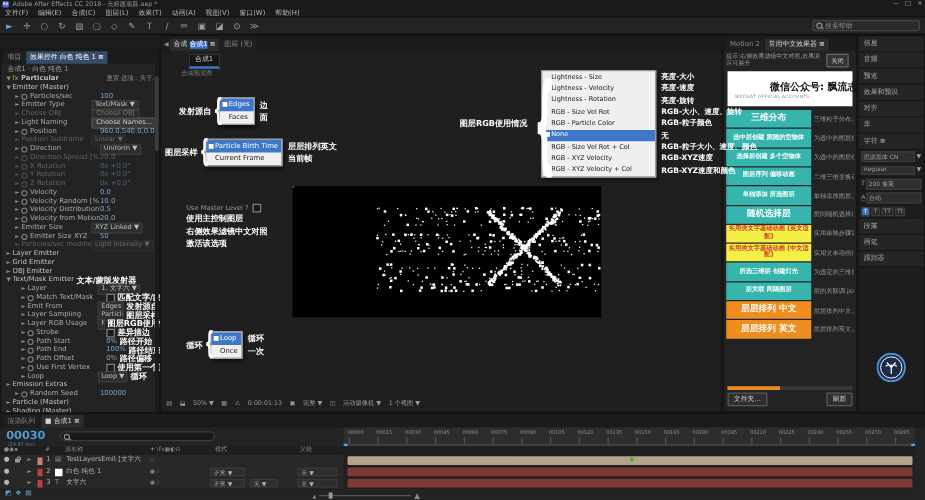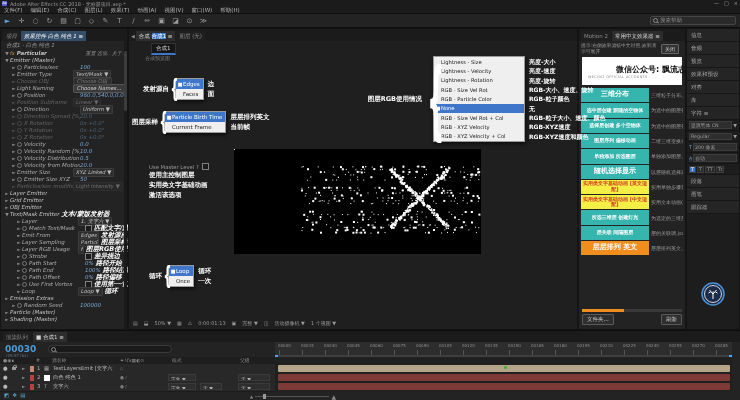--- a/index.html
+++ b/index.html
@@ -19,21 +19,21 @@
   .tb-search{position:absolute;right:4px;top:16px;width:86px;height:9px;background:#2a2a2a;border:1px solid #454545;border-radius:2px;display:flex;align-items:center;gap:2px;padding-left:2px;box-sizing:border-box;color:#8a8a8a;font-size:5.5px;}
   .mag{width:3px;height:3px;border:1px solid #8a8a8a;border-radius:50%;position:relative;flex:none;}
   .mag:after{content:"";position:absolute;left:3px;top:3px;width:2px;height:1px;background:#8a8a8a;transform:rotate(45deg);}
   
   .panel{background:#232323;border:1px solid #141414;box-sizing:border-box;}
   .tabs{display:flex;align-items:flex-end;height:12px;background:#1b1b1b;gap:1px;padding-left:2px;}
   .tab{padding:1px 3px;font-size:5.5px;color:#8b8b8b;background:#1f1f1f;white-space:nowrap;height:10px;line-height:9px;box-sizing:border-box;overflow:hidden;}
   .tab.active{background:#2d2d2d;color:#d6d6d6;}
   .tab .hl{background:#3e77c9;color:#fff;}
   
-  #ec{left:0;top:28px;width:128px;height:302px;font-style:italic;}
+  #ec{left:0;top:38px;width:128px;height:302px;}
   .ec-sub{font-size:5.5px;color:#9a9a9a;padding:1px 0 1px 5px;height:7px;}
   .fxrow{display:flex;align-items:center;height:7px;line-height:7px;white-space:nowrap;overflow:visible;}
   .fxrow.dim{opacity:.45;}
   .fx-arrow{width:6px;text-align:center;color:#8a8a8a;font-size:4.5px;flex:none;}
   .sw-ico{width:5px;height:5px;border:1px solid #777;border-radius:50%;flex:none;margin-right:2px;box-sizing:border-box;}
   .fx-name{color:#ababab;font-size:5.5px;width:56px;overflow:hidden;flex:none;}
   .fx-name.grp{color:#c2c2c2;width:auto;}
   .val-num{color:#7ba7d4;font-size:5.5px;}
   .val-drop{color:#c0c0c0;font-size:5.3px;background:#2e2e2e;border:1px solid #3c3c3c;padding:0 2px;border-radius:1px;max-width:46px;overflow:hidden;white-space:nowrap;}
   .val-btn{color:#d0d0d0;font-size:5.3px;background:#3a3a3a;border:1px solid #555;padding:0 3px;border-radius:2px;}
@@ -450,21 +450,21 @@
         </div>
     </div>
 
     <div class="abs" style="left:20px;top:134px;">
       <div class="ml-line">
         <span>Use Master Level ?</span>
         <span class="cb"></span>
       </div>
       <div class="ml-notes">
         <span class="zh">使用主控制图层</span>
-        <span class="zh">实用类文字基础动画</span>
+        <span class="zh">右侧效果滤镜中文对照</span>
         <span class="zh">激活该选项</span>
       </div>
     </div>
 
     <div class="viewer">
       <div id="particles" style="box-shadow: rgb(255, 255, 255) 243.6px 22.8px 0px 0px, rgb(255, 255, 255) 209.7px 30.4px 0px 0px, rgb(255, 255, 255) 211.2px 25.5px 0px 0.5px, rgb(255, 255, 255) 125.4px 22.3px 0px 0px, rgb(255, 255, 255) 243.7px 19.7px 0px 0.5px, rgb(255, 255, 255) 243.7px 23px 0px 0.5px, rgb(255, 255, 255) 228.9px 17.7px 0px 0px, rgb(255, 255, 255) 241.6px 25.4px 0px 0.5px, rgb(255, 255, 255) 202.8px 25.5px 0px 0.5px, rgb(255, 255, 255) 116.4px 25.5px 0px 0px, rgb(255, 255, 255) 90.1px 22.8px 0px 0px, rgb(255, 255, 255) 98.8px 17.5px 0px 0px, rgb(255, 255, 255) 130.2px 22.8px 0px 0px, rgb(255, 255, 255) 237.7px 25px 0px 0.5px, rgb(255, 255, 255) 202.8px 28px 0px 0px, rgb(255, 255, 255) 103.9px 27.8px 0px 0px, rgb(255, 255, 255) 146.5px 17.1px 0px 0.5px, rgb(255, 255, 255) 183.8px 17px 0px 0.5px, rgb(255, 255, 255) 91.7px 30.4px 0px 0.5px, rgb(255, 255, 255) 220.7px 22.3px 0px 0px, rgb(255, 255, 255) 110.9px 25.1px 0px 0px, rgb(255, 255, 255) 237.3px 27.4px 0px 0px, rgb(255, 255, 255) 181px 27.9px 0px 0px, rgb(255, 255, 255) 147.9px 19.8px 0px 0px, rgb(255, 255, 255) 86.3px 22.6px 0px 0.5px, rgb(255, 255, 255) 229.7px 22.7px 0px 0px, rgb(255, 255, 255) 187.1px 17.3px 0px 0px, rgb(255, 255, 255) 244.7px 22.6px 0px 0.5px, rgb(255, 255, 255) 160.6px 19.9px 0px 0.5px, rgb(255, 255, 255) 73.5px 19.7px 0px 0.5px, rgb(255, 255, 255) 139.8px 19.6px 0px 0.5px, rgb(255, 255, 255) 204.1px 30.7px 0px 0px, rgb(255, 255, 255) 192px 25.1px 0px 0px, rgb(255, 255, 255) 244.6px 22.3px 0px 0px, rgb(255, 255, 255) 98.8px 25.2px 0px 0px, rgb(255, 255, 255) 122.9px 27.6px 0px 0px, rgb(255, 255, 255) 210.6px 30.5px 0px 0px, rgb(255, 255, 255) 111.8px 19.9px 0px 0px, rgb(255, 255, 255) 123.2px 22.4px 0px 0.5px, rgb(255, 255, 255) 158.6px 25px 0px 0px, rgb(255, 255, 255) 169.4px 27.7px 0px 0px, rgb(255, 255, 255) 157.5px 27.9px 0px 0.5px, rgb(255, 255, 255) 67.5px 17.6px 0px 0px, rgb(255, 255, 255) 226.1px 22.4px 0px 0px, rgb(255, 255, 255) 244.3px 30.1px 0px 0px, rgb(255, 255, 255) 182.4px 22.3px 0px 0.5px, rgb(255, 255, 255) 161.6px 28px 0px 0px, rgb(255, 255, 255) 68.8px 17.1px 0px 0px, rgb(255, 255, 255) 108.3px 19.8px 0px 0.5px, rgb(255, 255, 255) 231.7px 30.2px 0px 0px, rgb(255, 255, 255) 121.4px 20.3px 0px 0px, rgb(255, 255, 255) 128.5px 17.6px 0px 0.5px, rgb(255, 255, 255) 229.8px 27.7px 0px 0.5px, rgb(255, 255, 255) 188.2px 17.2px 0px 0px, rgb(255, 255, 255) 123.3px 30.3px 0px 0px, rgb(255, 255, 255) 209.4px 28.2px 0px 0.5px, rgb(255, 255, 255) 210px 17px 0px 0px, rgb(255, 255, 255) 119.1px 25.4px 0px 0px, rgb(255, 255, 255) 239.4px 25.4px 0px 0px, rgb(255, 255, 255) 145.9px 20.2px 0px 0px, rgb(255, 255, 255) 76.3px 27.5px 0px 0px, rgb(255, 255, 255) 103.9px 27.8px 0px 0px, rgb(255, 255, 255) 215.5px 27.7px 0px 0px, rgb(255, 255, 255) 131.1px 17.3px 0px 0px, rgb(255, 255, 255) 236.5px 27.9px 0px 0px, rgb(255, 255, 255) 131.4px 17.1px 0px 0px, rgb(255, 255, 255) 182.6px 17.1px 0px 0px, rgb(255, 255, 255) 127.3px 23px 0px 0.5px, rgb(255, 255, 255) 158.3px 17.7px 0px 0px, rgb(255, 255, 255) 235.7px 30.7px 0px 0px, rgb(255, 255, 255) 73.1px 30.7px 0px 0px, rgb(255, 255, 255) 191.7px 20.1px 0px 0px, rgb(255, 255, 255) 239.3px 17.3px 0px 0px, rgb(255, 255, 255) 233.2px 25px 0px 0px, rgb(255, 255, 255) 98.3px 30.6px 0px 0px, rgb(255, 255, 255) 190px 25.1px 0px 0px, rgb(255, 255, 255) 236.7px 25.2px 0px 0.5px, rgb(255, 255, 255) 174.7px 20px 0px 0px, rgb(255, 255, 255) 161.1px 27.5px 0px 0px, rgb(255, 255, 255) 130.1px 19.7px 0px 0px, rgb(255, 255, 255) 150.5px 30.6px 0px 0px, rgb(255, 255, 255) 244.7px 25.6px 0px 0px, rgb(255, 255, 255) 189.7px 17.4px 0px 0.5px, rgb(255, 255, 255) 129.2px 30.6px 0px 0px, rgb(255, 255, 255) 102.2px 30.5px 0px 0px, rgb(255, 255, 255) 89.9px 22.5px 0px 0px, rgb(255, 255, 255) 169.1px 17.5px 0px 0px, rgb(255, 255, 255) 168.9px 22.3px 0px 0.5px, rgb(255, 255, 255) 181.1px 22.3px 0px 0px, rgb(255, 255, 255) 214.3px 17.4px 0px 0px, rgb(255, 255, 255) 168.9px 17.1px 0px 0.5px, rgb(255, 255, 255) 115.9px 30.5px 0px 0px, rgb(255, 255, 255) 147.6px 17.3px 0px 0px, rgb(255, 255, 255) 100.3px 25.6px 0px 0px, rgb(255, 255, 255) 83.7px 17.4px 0px 0px, rgb(255, 255, 255) 159.4px 22.5px 0px 0px, rgb(255, 255, 255) 118.4px 17.3px 0px 0px, rgb(255, 255, 255) 209.5px 27.8px 0px 0.5px, rgb(255, 255, 255) 137.7px 17.6px 0px 0px, rgb(255, 255, 255) 207px 17.6px 0px 0.5px, rgb(255, 255, 255) 188.1px 28.2px 0px 0px, rgb(255, 255, 255) 173.7px 24.8px 0px 0px, rgb(255, 255, 255) 126.8px 20.1px 0px 0px, rgb(255, 255, 255) 136.9px 27.7px 0px 0.5px, rgb(255, 255, 255) 106.5px 17.6px 0px 0.5px, rgb(255, 255, 255) 114.1px 22.7px 0px 0px, rgb(255, 255, 255) 175px 22.6px 0px 0.5px, rgb(255, 255, 255) 165.3px 25.6px 0px 0px, rgb(255, 255, 255) 203.7px 30.4px 0px 0.5px, rgb(255, 255, 255) 168.5px 27.6px 0px 0.5px, rgb(255, 255, 255) 147.5px 41.1px 0px 0.5px, rgb(255, 255, 255) 243.1px 46.6px 0px 0.5px, rgb(255, 255, 255) 116.3px 54px 0px 0px, rgb(255, 255, 255) 229.4px 43.7px 0px 0px, rgb(255, 255, 255) 147.9px 40.8px 0px 0.5px, rgb(255, 255, 255) 107.3px 45.9px 0px 0.5px, rgb(255, 255, 255) 176.7px 48.9px 0px 0px, rgb(255, 255, 255) 116.3px 40.8px 0px 0px, rgb(255, 255, 255) 232.8px 53.6px 0px 0px, rgb(255, 255, 255) 213.4px 41.2px 0px 0px, rgb(255, 255, 255) 174.2px 54.1px 0px 0px, rgb(255, 255, 255) 177.6px 46.2px 0px 0px, rgb(255, 255, 255) 74.9px 54.1px 0px 0px, rgb(255, 255, 255) 80.9px 49.1px 0px 0.5px, rgb(255, 255, 255) 183.3px 49px 0px 0.5px, rgb(255, 255, 255) 154.7px 48.6px 0px 0px, rgb(255, 255, 255) 199.2px 51.7px 0px 0px, rgb(255, 255, 255) 67.4px 38.7px 0px 0px, rgb(255, 255, 255) 81.9px 43.5px 0px 0px, rgb(255, 255, 255) 148.6px 48.5px 0px 0px, rgb(255, 255, 255) 70.8px 46.4px 0px 0px, rgb(255, 255, 255) 138.2px 53.9px 0px 0px, rgb(255, 255, 255) 108.8px 49.1px 0px 0px, rgb(255, 255, 255) 213.3px 43.2px 0px 0px, rgb(255, 255, 255) 238.9px 46.5px 0px 0.5px, rgb(255, 255, 255) 221px 48.7px 0px 0px, rgb(255, 255, 255) 233.7px 43.7px 0px 0.5px, rgb(255, 255, 255) 179.2px 46.2px 0px 0px, rgb(255, 255, 255) 158.1px 38.8px 0px 0px, rgb(255, 255, 255) 128px 51.5px 0px 0px, rgb(255, 255, 255) 100.2px 46.3px 0px 0px, rgb(255, 255, 255) 71.6px 44px 0px 0px, rgb(255, 255, 255) 158.6px 53.9px 0px 0px, rgb(255, 255, 255) 186.1px 48.9px 0px 0px, rgb(255, 255, 255) 189.2px 48.7px 0px 0px, rgb(255, 255, 255) 153.8px 48.4px 0px 0px, rgb(255, 255, 255) 165.5px 43.4px 0px 0px, rgb(255, 255, 255) 89.3px 38px 0px 0px, rgb(255, 255, 255) 136.9px 54.3px 0px 0px, rgb(255, 255, 255) 87.8px 51.2px 0px 0px, rgb(255, 255, 255) 86.2px 51.5px 0px 0px, rgb(255, 255, 255) 199.7px 41.4px 0px 0.5px, rgb(255, 255, 255) 215.4px 40.9px 0px 0px, rgb(255, 255, 255) 186.7px 48.8px 0px 0px, rgb(255, 255, 255) 98.1px 43.5px 0px 0px, rgb(255, 255, 255) 92.2px 38.2px 0px 0px, rgb(255, 255, 255) 228.6px 51.1px 0px 0px, rgb(255, 255, 255) 243.9px 51.7px 0px 0px, rgb(255, 255, 255) 225.7px 43.8px 0px 0px, rgb(255, 255, 255) 116.6px 38.6px 0px 0px, rgb(255, 255, 255) 84.7px 51.7px 0px 0px, rgb(255, 255, 255) 194.8px 40.9px 0px 0px, rgb(255, 255, 255) 193.2px 43.8px 0px 0.5px, rgb(255, 255, 255) 181.7px 49px 0px 0px, rgb(255, 255, 255) 168.3px 40.9px 0px 0.5px, rgb(255, 255, 255) 189.9px 54px 0px 0px, rgb(255, 255, 255) 140.6px 38.4px 0px 0px, rgb(255, 255, 255) 97.3px 38.4px 0px 0px, rgb(255, 255, 255) 80.2px 38.2px 0px 0.5px, rgb(255, 255, 255) 108.6px 46.6px 0px 0px, rgb(255, 255, 255) 86px 45.9px 0px 0px, rgb(255, 255, 255) 168.3px 48.6px 0px 0px, rgb(255, 255, 255) 115.2px 38.3px 0px 0.5px, rgb(255, 255, 255) 123.3px 38.5px 0px 0px, rgb(255, 255, 255) 102.4px 38.3px 0px 0.5px, rgb(255, 255, 255) 222.8px 54.1px 0px 0px, rgb(255, 255, 255) 168.2px 46.4px 0px 0px, rgb(255, 255, 255) 142.9px 48.5px 0px 0px, rgb(255, 255, 255) 164.4px 51.2px 0px 0px, rgb(255, 255, 255) 117.3px 48.8px 0px 0.5px, rgb(255, 255, 255) 100.1px 49.1px 0px 0.5px, rgb(255, 255, 255) 218.5px 46.2px 0px 0.5px, rgb(255, 255, 255) 161.4px 43.7px 0px 0px, rgb(255, 255, 255) 148.3px 51.5px 0px 0px, rgb(255, 255, 255) 204.1px 38.7px 0px 0.5px, rgb(255, 255, 255) 209.1px 41.3px 0px 0.5px, rgb(255, 255, 255) 84.6px 43.2px 0px 0.5px, rgb(255, 255, 255) 219.8px 51.6px 0px 0px, rgb(255, 255, 255) 133.5px 43.5px 0px 0px, rgb(255, 255, 255) 89.7px 51.6px 0px 0px, rgb(255, 255, 255) 208px 38.8px 0px 0px, rgb(255, 255, 255) 216.4px 40.8px 0px 0px, rgb(255, 255, 255) 201.6px 53.9px 0px 0px, rgb(255, 255, 255) 186.6px 51.5px 0px 0px, rgb(255, 255, 255) 96.7px 41px 0px 0px, rgb(255, 255, 255) 141.9px 43.4px 0px 0px, rgb(255, 255, 255) 128.3px 51.6px 0px 0.5px, rgb(255, 255, 255) 230.6px 38.6px 0px 0px, rgb(255, 255, 255) 89.9px 38.4px 0px 0.5px, rgb(255, 255, 255) 119.7px 41.1px 0px 0px, rgb(255, 255, 255) 108px 38.3px 0px 0px, rgb(255, 255, 255) 207.4px 43.4px 0px 0.5px, rgb(255, 255, 255) 74.1px 38.1px 0px 0px, rgb(255, 255, 255) 161.3px 51.3px 0px 0px, rgb(255, 255, 255) 229.2px 48.4px 0px 0px, rgb(255, 255, 255) 93.6px 53.8px 0px 0px, rgb(255, 255, 255) 67.5px 41px 0px 0.5px, rgb(255, 255, 255) 232.6px 38.2px 0px 0.5px, rgb(255, 255, 255) 216.9px 43.4px 0px 0.5px, rgb(255, 255, 255) 160.4px 38.8px 0px 0.5px, rgb(255, 255, 255) 164.1px 54.2px 0px 0px, rgb(255, 255, 255) 153.5px 51.2px 0px 0px, rgb(255, 255, 255) 119.6px 51.6px 0px 0px, rgb(255, 255, 255) 187.3px 51.2px 0px 0px, rgb(255, 255, 255) 100.9px 46.2px 0px 0px, rgb(255, 255, 255) 78.7px 51.6px 0px 0.5px, rgb(255, 255, 255) 122.8px 43.9px 0px 0.5px, rgb(255, 255, 255) 212.6px 43.3px 0px 0px, rgb(255, 255, 255) 124.7px 40.6px 0px 0px, rgb(255, 255, 255) 210.2px 43.6px 0px 0px, rgb(255, 255, 255) 102.5px 40.7px 0px 0px, rgb(255, 255, 255) 197.3px 46.4px 0px 0.5px, rgb(255, 255, 255) 94.6px 38.2px 0px 0.5px, rgb(255, 255, 255) 209.8px 51.4px 0px 0.5px, rgb(255, 255, 255) 157.6px 48.5px 0px 0.5px, rgb(255, 255, 255) 152px 54.1px 0px 0px, rgb(255, 255, 255) 175.3px 38px 0px 0.5px, rgb(255, 255, 255) 244.4px 48.6px 0px 0.5px, rgb(255, 255, 255) 158.4px 43.7px 0px 0.5px, rgb(255, 255, 255) 172.4px 38.3px 0px 0px, rgb(255, 255, 255) 216.7px 51.5px 0px 0px, rgb(255, 255, 255) 126.4px 45.8px 0px 0.5px, rgb(255, 255, 255) 237px 51.3px 0px 0.5px, rgb(255, 255, 255) 102.3px 51.8px 0px 0px, rgb(255, 255, 255) 185.2px 43.7px 0px 0px, rgb(255, 255, 255) 175.6px 41.1px 0px 0.5px, rgb(255, 255, 255) 167.8px 40.8px 0px 0px, rgb(255, 255, 255) 94.5px 51.4px 0px 0px, rgb(255, 255, 255) 153.7px 45.9px 0px 0px, rgb(255, 255, 255) 104.8px 51.3px 0px 0.5px, rgb(255, 255, 255) 157.7px 38.4px 0px 0.5px, rgb(255, 255, 255) 145px 38.3px 0px 0.5px, rgb(255, 255, 255) 95.4px 38.1px 0px 0px, rgb(255, 255, 255) 214.6px 46.5px 0px 0px, rgb(255, 255, 255) 181.6px 43.7px 0px 0px, rgb(255, 255, 255) 188px 49px 0px 0px, rgb(255, 255, 255) 177.8px 51.2px 0px 0px, rgb(255, 255, 255) 185.4px 43.8px 0px 0px, rgb(255, 255, 255) 130.4px 83.1px 0px 0.5px, rgb(255, 255, 255) 231.2px 62.5px 0px 0.5px, rgb(255, 255, 255) 102.8px 80.6px 0px 0.5px, rgb(255, 255, 255) 112.6px 78.2px 0px 0.5px, rgb(255, 255, 255) 177.1px 67.9px 0px 0.5px, rgb(255, 255, 255) 157.2px 73.1px 0px 0px, rgb(255, 255, 255) 75.6px 62.2px 0px 0.5px, rgb(255, 255, 255) 227.7px 65.1px 0px 0px, rgb(255, 255, 255) 78.9px 64.8px 0px 0px, rgb(255, 255, 255) 173.8px 65.3px 0px 0px, rgb(255, 255, 255) 185.4px 75.3px 0px 0px, rgb(255, 255, 255) 78.5px 75.1px 0px 0.5px, rgb(255, 255, 255) 96.1px 67.3px 0px 0px, rgb(255, 255, 255) 129.1px 80.6px 0px 0.5px, rgb(255, 255, 255) 111.3px 78.1px 0px 0px, rgb(255, 255, 255) 153px 70.2px 0px 0.5px, rgb(255, 255, 255) 220.5px 68px 0px 0.5px, rgb(255, 255, 255) 237.4px 62.5px 0px 0.5px, rgb(255, 255, 255) 124.8px 65px 0px 0.5px, rgb(255, 255, 255) 229.3px 72.7px 0px 0.5px, rgb(255, 255, 255) 161.7px 67.9px 0px 0px, rgb(255, 255, 255) 187.6px 62.5px 0px 0px, rgb(255, 255, 255) 139.4px 64.7px 0px 0px, rgb(255, 255, 255) 199.5px 80.5px 0px 0.5px, rgb(255, 255, 255) 139px 77.9px 0px 0.5px, rgb(255, 255, 255) 241.9px 83.1px 0px 0px, rgb(255, 255, 255) 134.2px 69.9px 0px 0px, rgb(255, 255, 255) 124.7px 83.3px 0px 0px, rgb(255, 255, 255) 136.5px 83.6px 0px 0px, rgb(255, 255, 255) 221.7px 78px 0px 0px, rgb(255, 255, 255) 146.8px 78.1px 0px 0.5px, rgb(255, 255, 255) 182.8px 67.4px 0px 0px, rgb(255, 255, 255) 96.3px 78.2px 0px 0px, rgb(255, 255, 255) 126.7px 83.2px 0px 0.5px, rgb(255, 255, 255) 170.3px 78.1px 0px 0px, rgb(255, 255, 255) 182.1px 72.6px 0px 0.5px, rgb(255, 255, 255) 67.5px 81px 0px 0px, rgb(255, 255, 255) 160.7px 75.5px 0px 0px, rgb(255, 255, 255) 191px 83.2px 0px 0px, rgb(255, 255, 255) 182.4px 64.7px 0px 0px, rgb(255, 255, 255) 119.3px 78.2px 0px 0px, rgb(255, 255, 255) 138.5px 75.5px 0px 0px, rgb(255, 255, 255) 129px 65.2px 0px 0.5px, rgb(255, 255, 255) 103.4px 75.6px 0px 0px, rgb(255, 255, 255) 122.4px 80.7px 0px 0.5px, rgb(255, 255, 255) 107.9px 65px 0px 0px, rgb(255, 255, 255) 196.1px 75.4px 0px 0px, rgb(255, 255, 255) 180.5px 72.4px 0px 0.5px, rgb(255, 255, 255) 219px 83.1px 0px 0px, rgb(255, 255, 255) 237.5px 73px 0px 0.5px, rgb(255, 255, 255) 69.7px 65.4px 0px 0.5px, rgb(255, 255, 255) 78.4px 62.2px 0px 0.5px, rgb(255, 255, 255) 150.5px 83.1px 0px 0px, rgb(255, 255, 255) 159.2px 78.3px 0px 0.5px, rgb(255, 255, 255) 128.4px 70.1px 0px 0.5px, rgb(255, 255, 255) 220.3px 80.2px 0px 0.5px, rgb(255, 255, 255) 230.2px 72.8px 0px 0px, rgb(255, 255, 255) 93.3px 64.8px 0px 0px, rgb(255, 255, 255) 210.4px 80.3px 0px 0px, rgb(255, 255, 255) 87.1px 65.1px 0px 0px, rgb(255, 255, 255) 113.3px 65.1px 0px 0px, rgb(255, 255, 255) 173px 80.9px 0px 0.5px, rgb(255, 255, 255) 149.2px 78.1px 0px 0px, rgb(255, 255, 255) 194.9px 75.6px 0px 0px, rgb(255, 255, 255) 78.4px 72.6px 0px 0px, rgb(255, 255, 255) 174.1px 65.2px 0px 0px, rgb(255, 255, 255) 140.7px 72.7px 0px 0px, rgb(255, 255, 255) 122px 83px 0px 0.5px, rgb(255, 255, 255) 149.1px 65.1px 0px 0px, rgb(255, 255, 255) 213px 82.9px 0px 0px, rgb(255, 255, 255) 68.2px 78px 0px 0px, rgb(255, 255, 255) 143.6px 83.1px 0px 0.5px, rgb(255, 255, 255) 179.3px 78.2px 0px 0.5px, rgb(255, 255, 255) 194.4px 83.2px 0px 0.5px, rgb(255, 255, 255) 162.8px 65px 0px 0px, rgb(255, 255, 255) 92.1px 75.2px 0px 0px, rgb(255, 255, 255) 77.5px 73.2px 0px 0px, rgb(255, 255, 255) 100px 70.5px 0px 0px, rgb(255, 255, 255) 175.6px 78.1px 0px 0px, rgb(255, 255, 255) 118.9px 83.3px 0px 0.5px, rgb(255, 255, 255) 206.8px 72.6px 0px 0px, rgb(255, 255, 255) 106.8px 72.5px 0px 0.5px, rgb(255, 255, 255) 241.1px 77.7px 0px 0px, rgb(255, 255, 255) 143.7px 65.2px 0px 0px, rgb(255, 255, 255) 137.4px 62.6px 0px 0px, rgb(255, 255, 255) 202.6px 78.1px 0px 0px, rgb(255, 255, 255) 170.9px 80.9px 0px 0.5px, rgb(255, 255, 255) 188.2px 72.4px 0px 0px, rgb(255, 255, 255) 86.5px 83.2px 0px 0.5px, rgb(255, 255, 255) 127.1px 62.1px 0px 0.5px, rgb(255, 255, 255) 175.6px 75.7px 0px 0px, rgb(255, 255, 255) 199.7px 65.3px 0px 0px, rgb(255, 255, 255) 223.9px 70.1px 0px 0px, rgb(255, 255, 255) 135.8px 67.8px 0px 0px, rgb(255, 255, 255) 134px 75.6px 0px 0.5px, rgb(255, 255, 255) 200.6px 75.8px 0px 0px, rgb(255, 255, 255) 113px 80.5px 0px 0.5px, rgb(255, 255, 255) 227.6px 77.8px 0px 0.5px, rgb(255, 255, 255) 191.7px 67.5px 0px 0px, rgb(255, 255, 255) 169.3px 78.1px 0px 0px, rgb(255, 255, 255) 111.2px 80.9px 0px 0.5px, rgb(255, 255, 255) 225.8px 78.3px 0px 0px, rgb(255, 255, 255) 128.3px 67.8px 0px 0px, rgb(255, 255, 255) 207.1px 83.4px 0px 0px, rgb(255, 255, 255) 86px 70px 0px 0px, rgb(255, 255, 255) 181.2px 78.2px 0px 0.5px, rgb(255, 255, 255) 224.8px 70.1px 0px 0px, rgb(255, 255, 255) 236.8px 62.5px 0px 0px, rgb(255, 255, 255) 244.9px 65.1px 0px 0.5px, rgb(255, 255, 255) 126.5px 78.2px 0px 0px, rgb(255, 255, 255) 202.5px 70.4px 0px 0px, rgb(255, 255, 255) 123.1px 72.8px 0px 0px, rgb(255, 255, 255) 217.1px 64.9px 0px 0px, rgb(255, 255, 255) 72.4px 70.5px 0px 0.5px, rgb(255, 255, 255) 73.2px 67.3px 0px 0px, rgb(255, 255, 255) 193.2px 78px 0px 0px, rgb(255, 255, 255) 128px 62.2px 0px 0px, rgb(255, 255, 255) 127.7px 62px 0px 0px, rgb(255, 255, 255) 118.9px 77.8px 0px 0px, rgb(255, 255, 255) 158.5px 67.8px 0px 0.5px, rgb(255, 255, 255) 140.2px 78.1px 0px 0.5px, rgb(255, 255, 255) 119.7px 72.7px 0px 0px, rgb(255, 255, 255) 101.6px 83px 0px 0.5px, rgb(255, 255, 255) 170.2px 70.5px 0px 0.5px, rgb(255, 255, 255) 234.4px 80.4px 0px 0px, rgb(255, 255, 255) 137.4px 75.7px 0px 0px, rgb(255, 255, 255) 77.8px 80.3px 0px 0.5px, rgb(255, 255, 255) 214.6px 62.6px 0px 0px, rgb(255, 255, 255) 182.9px 70.1px 0px 0px, rgb(255, 255, 255) 183.8px 75.6px 0px 0px, rgb(255, 255, 255) 109.8px 77.8px 0px 0px, rgb(255, 255, 255) 127.6px 62.6px 0px 0px, rgb(255, 255, 255) 244.3px 78.2px 0px 0px, rgb(255, 255, 255) 212.4px 70.2px 0px 0px, rgb(255, 255, 255) 203.7px 70.4px 0px 0px, rgb(255, 255, 255) 154.4px 75.5px 0px 0px, rgb(255, 255, 255) 231.3px 75.8px 0px 0px, rgb(255, 255, 255) 188.9px 75.6px 0px 0.5px, rgb(255, 255, 255) 119.4px 72.5px 0px 0.5px, rgb(255, 255, 255) 73.6px 70.6px 0px 0px, rgb(255, 255, 255) 157.7px 75.3px 0px 0.5px, rgb(255, 255, 255) 177.4px 70.3px 0px 0px, rgb(255, 255, 255) 99.6px 65.3px 0px 0px, rgb(255, 255, 255) 86px 67.7px 0px 0.5px, rgb(255, 255, 255) 81.9px 73px 0px 0.5px, rgb(255, 255, 255) 183.1px 62px 0px 0px, rgb(255, 255, 255) 155.8px 20.1px 0px 0.2px, rgb(255, 255, 255) 214.8px 18.7px 0px 0.6px, rgb(255, 255, 255) 157.5px 19.2px 0px 0.2px, rgb(255, 255, 255) 213.6px 21.1px 0px 0.2px, rgb(255, 255, 255) 157px 21.3px 0px 0.2px, rgb(255, 255, 255) 213.6px 20.9px 0px 0.2px, rgb(255, 255, 255) 158.3px 21.3px 0px 0.2px, rgb(255, 255, 255) 211.6px 20px 0px 0.6px, rgb(255, 255, 255) 156px 20.4px 0px 0.6px, rgb(255, 255, 255) 212.6px 20.4px 0px 0.2px, rgb(255, 255, 255) 157.5px 20.4px 0px 0.6px, rgb(255, 255, 255) 212.6px 22px 0px 0.6px, rgb(255, 255, 255) 157.4px 22.4px 0px 0.6px, rgb(255, 255, 255) 212.9px 23px 0px 0.2px, rgb(255, 255, 255) 157.6px 21.9px 0px 0.2px, rgb(255, 255, 255) 212.3px 22.8px 0px 0.2px, rgb(255, 255, 255) 159.4px 23px 0px 0.6px, rgb(255, 255, 255) 210.3px 23.5px 0px 0.2px, rgb(255, 255, 255) 159.9px 25.1px 0px 0.2px, rgb(255, 255, 255) 209.8px 22.6px 0px 0.6px, rgb(255, 255, 255) 160.5px 24.6px 0px 0.2px, rgb(255, 255, 255) 208.7px 22.6px 0px 0.2px, rgb(255, 255, 255) 160.6px 22.7px 0px 0.2px, rgb(255, 255, 255) 209.1px 24.1px 0px 0.6px, rgb(255, 255, 255) 161.7px 26.5px 0px 0.6px, rgb(255, 255, 255) 209.9px 26.3px 0px 0.2px, rgb(255, 255, 255) 160.4px 24.4px 0px 0.2px, rgb(255, 255, 255) 208.2px 24px 0px 0.2px, rgb(255, 255, 255) 160px 23.9px 0px 0.6px, rgb(255, 255, 255) 207.9px 26.6px 0px 0.2px, rgb(255, 255, 255) 162.6px 25.8px 0px 0.6px, rgb(255, 255, 255) 207.2px 27.4px 0px 0.6px, rgb(255, 255, 255) 161.2px 25.3px 0px 0.6px, rgb(255, 255, 255) 207.1px 25.7px 0px 0.2px, rgb(255, 255, 255) 162.5px 25.3px 0px 0.2px, rgb(255, 255, 255) 207.5px 26.8px 0px 0.6px, rgb(255, 255, 255) 164.3px 28.1px 0px 0.2px, rgb(255, 255, 255) 206.7px 29.1px 0px 0.6px, rgb(255, 255, 255) 163.9px 26.5px 0px 0.6px, rgb(255, 255, 255) 206.9px 28.9px 0px 0.6px, rgb(255, 255, 255) 162.2px 27.5px 0px 0.2px, rgb(255, 255, 255) 207.5px 28.7px 0px 0.6px, rgb(255, 255, 255) 165.2px 29.3px 0px 0.6px, rgb(255, 255, 255) 205.9px 29px 0px 0.6px, rgb(255, 255, 255) 166.4px 28.4px 0px 0.2px, rgb(255, 255, 255) 203.7px 27.6px 0px 0.2px, rgb(255, 255, 255) 166.1px 28.4px 0px 0.6px, rgb(255, 255, 255) 204.1px 28.3px 0px 0.2px, rgb(255, 255, 255) 167.3px 29.6px 0px 0.2px, rgb(255, 255, 255) 204.3px 29.2px 0px 0.2px, rgb(255, 255, 255) 166.6px 31.4px 0px 0.2px, rgb(255, 255, 255) 202.8px 30.7px 0px 0.6px, rgb(255, 255, 255) 166.4px 30.4px 0px 0.2px, rgb(255, 255, 255) 202.5px 30.4px 0px 0.6px, rgb(255, 255, 255) 166.2px 32.5px 0px 0.6px, rgb(255, 255, 255) 201.4px 32.1px 0px 0.2px, rgb(255, 255, 255) 168.2px 30px 0px 0.2px, rgb(255, 255, 255) 202.4px 31.4px 0px 0.2px, rgb(255, 255, 255) 167.6px 31px 0px 0.2px, rgb(255, 255, 255) 202.9px 31.5px 0px 0.2px, rgb(255, 255, 255) 170.1px 33.3px 0px 0.2px, rgb(255, 255, 255) 200.2px 32.3px 0px 0.6px, rgb(255, 255, 255) 167.3px 34px 0px 0.6px, rgb(255, 255, 255) 201.8px 33.2px 0px 0.2px, rgb(255, 255, 255) 167.8px 32.9px 0px 0.2px, rgb(255, 255, 255) 202px 34.2px 0px 0.2px, rgb(255, 255, 255) 169.8px 33.8px 0px 0.6px, rgb(255, 255, 255) 201.1px 33.3px 0px 0.2px, rgb(255, 255, 255) 169.3px 34.5px 0px 0.6px, rgb(255, 255, 255) 198.8px 34.7px 0px 0.2px, rgb(255, 255, 255) 168.9px 34px 0px 0.2px, rgb(255, 255, 255) 199.3px 34.1px 0px 0.6px, rgb(255, 255, 255) 172.7px 35.9px 0px 0.2px, rgb(255, 255, 255) 199.9px 35.8px 0px 0.2px, rgb(255, 255, 255) 172.1px 36.3px 0px 0.2px, rgb(255, 255, 255) 197.6px 35.4px 0px 0.6px, rgb(255, 255, 255) 171.6px 36.7px 0px 0.6px, rgb(255, 255, 255) 198.3px 35.5px 0px 0.6px, rgb(255, 255, 255) 172.6px 37.6px 0px 0.6px, rgb(255, 255, 255) 196.5px 36.5px 0px 0.6px, rgb(255, 255, 255) 171.9px 37.3px 0px 0.6px, rgb(255, 255, 255) 197.2px 37.3px 0px 0.6px, rgb(255, 255, 255) 172.1px 37.2px 0px 0.2px, rgb(255, 255, 255) 196.6px 37.8px 0px 0.2px, rgb(255, 255, 255) 174.3px 38.5px 0px 0.2px, rgb(255, 255, 255) 194.9px 37.8px 0px 0.2px, rgb(255, 255, 255) 172.8px 36.8px 0px 0.2px, rgb(255, 255, 255) 195.1px 38.8px 0px 0.6px, rgb(255, 255, 255) 174.8px 38.8px 0px 0.6px, rgb(255, 255, 255) 195.7px 37.4px 0px 0.2px, rgb(255, 255, 255) 174.8px 39.1px 0px 0.2px, rgb(255, 255, 255) 194.8px 39.1px 0px 0.6px, rgb(255, 255, 255) 173.8px 40.6px 0px 0.6px, rgb(255, 255, 255) 194.2px 37.7px 0px 0.2px, rgb(255, 255, 255) 175.6px 38px 0px 0.2px, rgb(255, 255, 255) 195.1px 39.2px 0px 0.2px, rgb(255, 255, 255) 177.2px 39.5px 0px 0.2px, rgb(255, 255, 255) 192.4px 41.5px 0px 0.6px, rgb(255, 255, 255) 175.3px 39.9px 0px 0.6px, rgb(255, 255, 255) 193.3px 39.4px 0px 0.6px, rgb(255, 255, 255) 176px 41.5px 0px 0.2px, rgb(255, 255, 255) 194.4px 40.4px 0px 0.2px, rgb(255, 255, 255) 178.7px 41.5px 0px 0.2px, rgb(255, 255, 255) 191.5px 42.8px 0px 0.2px, rgb(255, 255, 255) 176.3px 41.5px 0px 0.2px, rgb(255, 255, 255) 191px 42.3px 0px 0.2px, rgb(255, 255, 255) 177px 40.8px 0px 0.6px, rgb(255, 255, 255) 191.1px 41.3px 0px 0.2px, rgb(255, 255, 255) 178px 43.2px 0px 0.6px, rgb(255, 255, 255) 192px 43.9px 0px 0.2px, rgb(255, 255, 255) 177.9px 41.7px 0px 0.2px, rgb(255, 255, 255) 189.8px 42.5px 0px 0.6px, rgb(255, 255, 255) 180.5px 42.2px 0px 0.2px, rgb(255, 255, 255) 191.8px 43.7px 0px 0.6px, rgb(255, 255, 255) 181px 45.5px 0px 0.6px, rgb(255, 255, 255) 188.4px 43.2px 0px 0.2px, rgb(255, 255, 255) 178.9px 43.6px 0px 0.6px, rgb(255, 255, 255) 188.7px 43.8px 0px 0.6px, rgb(255, 255, 255) 181.4px 43.2px 0px 0.2px, rgb(255, 255, 255) 189px 44.3px 0px 0.6px, rgb(255, 255, 255) 180.9px 44.5px 0px 0.2px, rgb(255, 255, 255) 188.2px 46px 0px 0.2px, rgb(255, 255, 255) 182.1px 44.3px 0px 0.6px, rgb(255, 255, 255) 188.8px 46.4px 0px 0.6px, rgb(255, 255, 255) 181.2px 46.6px 0px 0.2px, rgb(255, 255, 255) 187.3px 46.8px 0px 0.6px, rgb(255, 255, 255) 183.4px 46.3px 0px 0.2px, rgb(255, 255, 255) 188.2px 46.5px 0px 0.6px, rgb(255, 255, 255) 182.9px 46.6px 0px 0.2px, rgb(255, 255, 255) 187.4px 47.6px 0px 0.2px, rgb(255, 255, 255) 182.9px 48.1px 0px 0.6px, rgb(255, 255, 255) 187.8px 45.7px 0px 0.6px, rgb(255, 255, 255) 184.7px 47.2px 0px 0.6px, rgb(255, 255, 255) 187px 47.6px 0px 0.2px, rgb(255, 255, 255) 185.2px 46.9px 0px 0.2px, rgb(255, 255, 255) 186.1px 48.2px 0px 0.6px, rgb(255, 255, 255) 184.8px 48.7px 0px 0.2px, rgb(255, 255, 255) 186px 47.5px 0px 0.2px, rgb(255, 255, 255) 186.6px 49.1px 0px 0.6px, rgb(255, 255, 255) 183.2px 50.3px 0px 0.2px, rgb(255, 255, 255) 185.7px 50.3px 0px 0.2px, rgb(255, 255, 255) 184.9px 50.1px 0px 0.2px, rgb(255, 255, 255) 185px 49.5px 0px 0.2px, rgb(255, 255, 255) 185.1px 50.3px 0px 0.2px, rgb(255, 255, 255) 186.9px 50.9px 0px 0.2px, rgb(255, 255, 255) 182.3px 51.3px 0px 0.2px, rgb(255, 255, 255) 186.3px 51.2px 0px 0.2px, rgb(255, 255, 255) 183px 52.1px 0px 0.2px, rgb(255, 255, 255) 185.4px 51.2px 0px 0.2px, rgb(255, 255, 255) 183.7px 49.3px 0px 0.2px, rgb(255, 255, 255) 188.9px 50.6px 0px 0.2px, rgb(255, 255, 255) 181.4px 51px 0px 0.2px, rgb(255, 255, 255) 187.3px 53.1px 0px 0.2px, rgb(255, 255, 255) 182.8px 53.1px 0px 0.2px, rgb(255, 255, 255) 188.7px 53.1px 0px 0.6px, rgb(255, 255, 255) 182.1px 52.8px 0px 0.2px, rgb(255, 255, 255) 188.8px 53.7px 0px 0.2px, rgb(255, 255, 255) 181.2px 53.4px 0px 0.2px, rgb(255, 255, 255) 188.4px 52.4px 0px 0.2px, rgb(255, 255, 255) 179.5px 53.6px 0px 0.2px, rgb(255, 255, 255) 188.5px 54.1px 0px 0.2px, rgb(255, 255, 255) 181.5px 54px 0px 0.6px, rgb(255, 255, 255) 189.3px 55px 0px 0.6px, rgb(255, 255, 255) 179.1px 54.8px 0px 0.6px, rgb(255, 255, 255) 189.1px 53.6px 0px 0.6px, rgb(255, 255, 255) 179.9px 53.5px 0px 0.2px, rgb(255, 255, 255) 189.5px 55.7px 0px 0.6px, rgb(255, 255, 255) 178.8px 55px 0px 0.2px, rgb(255, 255, 255) 193px 55.6px 0px 0.2px, rgb(255, 255, 255) 177.6px 54.4px 0px 0.6px, rgb(255, 255, 255) 190.4px 55.1px 0px 0.2px, rgb(255, 255, 255) 177.4px 55.7px 0px 0.6px, rgb(255, 255, 255) 192.8px 56.9px 0px 0.6px, rgb(255, 255, 255) 177.8px 55.1px 0px 0.2px, rgb(255, 255, 255) 193.9px 56.7px 0px 0.6px, rgb(255, 255, 255) 177.9px 56.3px 0px 0.6px, rgb(255, 255, 255) 194.3px 56.6px 0px 0.6px, rgb(255, 255, 255) 178.5px 56.1px 0px 0.6px, rgb(255, 255, 255) 193px 56.3px 0px 0.2px, rgb(255, 255, 255) 175.9px 56.1px 0px 0.6px, rgb(255, 255, 255) 195.1px 57.8px 0px 0.2px, rgb(255, 255, 255) 175.3px 57px 0px 0.2px, rgb(255, 255, 255) 194.1px 59px 0px 0.2px, rgb(255, 255, 255) 176.4px 58px 0px 0.2px, rgb(255, 255, 255) 195.1px 57.4px 0px 0.6px, rgb(255, 255, 255) 174.2px 57.7px 0px 0.6px, rgb(255, 255, 255) 194.9px 59.8px 0px 0.2px, rgb(255, 255, 255) 175.5px 60.8px 0px 0.6px, rgb(255, 255, 255) 195.3px 60.1px 0px 0.2px, rgb(255, 255, 255) 173.1px 61px 0px 0.6px, rgb(255, 255, 255) 197px 60.5px 0px 0.2px, rgb(255, 255, 255) 175.1px 60.5px 0px 0.2px, rgb(255, 255, 255) 196.2px 60.8px 0px 0.2px, rgb(255, 255, 255) 173.1px 59.4px 0px 0.2px, rgb(255, 255, 255) 197.1px 59.5px 0px 0.2px, rgb(255, 255, 255) 172.7px 61.7px 0px 0.6px, rgb(255, 255, 255) 196.7px 60.9px 0px 0.2px, rgb(255, 255, 255) 173.8px 62px 0px 0.6px, rgb(255, 255, 255) 199.5px 60.6px 0px 0.6px, rgb(255, 255, 255) 172.4px 61px 0px 0.2px, rgb(255, 255, 255) 197.8px 63.1px 0px 0.6px, rgb(255, 255, 255) 170.9px 61.1px 0px 0.2px, rgb(255, 255, 255) 197.4px 61px 0px 0.2px, rgb(255, 255, 255) 171.5px 62.8px 0px 0.2px, rgb(255, 255, 255) 200px 63.4px 0px 0.2px, rgb(255, 255, 255) 169.6px 63.8px 0px 0.6px, rgb(255, 255, 255) 200.1px 63.4px 0px 0.2px, rgb(255, 255, 255) 170.8px 64.5px 0px 0.2px, rgb(255, 255, 255) 199.4px 64.1px 0px 0.2px, rgb(255, 255, 255) 171.5px 62.8px 0px 0.2px, rgb(255, 255, 255) 202px 64.9px 0px 0.2px, rgb(255, 255, 255) 170.4px 66px 0px 0.2px, rgb(255, 255, 255) 199.3px 65.8px 0px 0.2px, rgb(255, 255, 255) 169.3px 63.3px 0px 0.2px, rgb(255, 255, 255) 201.8px 65.7px 0px 0.2px, rgb(255, 255, 255) 169.8px 64.2px 0px 0.6px, rgb(255, 255, 255) 202.5px 64.9px 0px 0.6px, rgb(255, 255, 255) 168.9px 64.8px 0px 0.2px, rgb(255, 255, 255) 201.2px 66.1px 0px 0.2px, rgb(255, 255, 255) 168.7px 65.3px 0px 0.2px, rgb(255, 255, 255) 203.3px 65.2px 0px 0.2px, rgb(255, 255, 255) 168.9px 66.1px 0px 0.2px, rgb(255, 255, 255) 203.2px 68.3px 0px 0.2px, rgb(255, 255, 255) 165.8px 68.1px 0px 0.2px, rgb(255, 255, 255) 202px 68px 0px 0.2px, rgb(255, 255, 255) 166.4px 67.3px 0px 0.6px, rgb(255, 255, 255) 203.4px 66.5px 0px 0.6px, rgb(255, 255, 255) 167.9px 66.3px 0px 0.2px, rgb(255, 255, 255) 204.5px 70px 0px 0.6px, rgb(255, 255, 255) 164.8px 68px 0px 0.2px, rgb(255, 255, 255) 204.4px 68.6px 0px 0.6px, rgb(255, 255, 255) 166.8px 68.5px 0px 0.6px, rgb(255, 255, 255) 204.3px 69px 0px 0.2px, rgb(255, 255, 255) 164.7px 69.2px 0px 0.6px, rgb(255, 255, 255) 206.1px 70px 0px 0.6px, rgb(255, 255, 255) 164.3px 68.6px 0px 0.2px, rgb(255, 255, 255) 204.9px 68.9px 0px 0.6px, rgb(255, 255, 255) 165.7px 69.2px 0px 0.6px, rgb(255, 255, 255) 206.5px 71.3px 0px 0.6px, rgb(255, 255, 255) 165.5px 70.6px 0px 0.2px, rgb(255, 255, 255) 207.3px 72px 0px 0.2px, rgb(255, 255, 255) 161.7px 69.9px 0px 0.2px, rgb(255, 255, 255) 205.7px 70.5px 0px 0.2px, rgb(255, 255, 255) 161.7px 71.3px 0px 0.2px, rgb(255, 255, 255) 205.7px 70.2px 0px 0.2px, rgb(255, 255, 255) 162.8px 70.9px 0px 0.2px, rgb(255, 255, 255) 209.7px 73.5px 0px 0.2px, rgb(255, 255, 255) 161.2px 70.9px 0px 0.2px, rgb(255, 255, 255) 209.5px 72.7px 0px 0.6px, rgb(255, 255, 255) 162px 73.5px 0px 0.2px, rgb(255, 255, 255) 207.9px 73px 0px 0.2px, rgb(255, 255, 255) 162.3px 71.8px 0px 0.2px, rgb(255, 255, 255) 208.3px 72.2px 0px 0.6px, rgb(255, 255, 255) 158.9px 74.2px 0px 0.6px, rgb(255, 255, 255) 208.3px 72.3px 0px 0.6px, rgb(255, 255, 255) 161.5px 74.5px 0px 0.2px, rgb(255, 255, 255) 208.5px 74.5px 0px 0.6px, rgb(255, 255, 255) 160.9px 72.9px 0px 0.6px, rgb(255, 255, 255) 212.3px 73.7px 0px 0.2px, rgb(255, 255, 255) 159.4px 75.1px 0px 0.2px, rgb(255, 255, 255) 209.5px 73.8px 0px 0.6px, rgb(255, 255, 255) 160.6px 75.8px 0px 0.6px, rgb(255, 255, 255) 209.6px 75.8px 0px 0.2px, rgb(255, 255, 255) 159.1px 75px 0px 0.6px, rgb(255, 255, 255) 213.2px 76px 0px 0.6px, rgb(255, 255, 255) 156.8px 76.8px 0px 0.6px, rgb(255, 255, 255) 211.5px 75px 0px 0.6px, rgb(255, 255, 255) 157px 76.8px 0px 0.6px, rgb(255, 255, 255) 211.5px 77.3px 0px 0.2px, rgb(255, 255, 255) 157.2px 75.9px 0px 0.2px, rgb(255, 255, 255) 212.1px 78.9px 0px 0.2px, rgb(255, 255, 255) 157.7px 78.4px 0px 0.2px, rgb(255, 255, 255) 213.8px 78.8px 0px 0.2px, rgb(255, 255, 255) 157.2px 78.8px 0px 0.2px, rgb(255, 255, 255) 214.3px 76.4px 0px 0.2px, rgb(255, 255, 255) 156.9px 77.3px 0px 0.6px;"></div>
     </div>
 
     <div class="anno" style="left:20px;top:236px;">
       <span class="zh">循环</span>
@@ -589,38 +589,42 @@
         </div>
         <div class="item">
           <div class="chipbox chip-teal">图层序列 偏移动画</div>
           <span class="item-desc">二维三维变换动画(延迟)</span>
         </div>
         <div class="item">
           <div class="chipbox chip-teal">单独添加 所选图层</div>
           <span class="item-desc">单独添加图层.jsx</span>
         </div>
         <div class="item">
-          <div class="chipbox chip-teal big">随机选择显示</div>
-          <span class="item-desc">以层随机选择器(random_)</span>
+          <div class="chipbox chip-teal big">随机选择层</div>
+          <span class="item-desc">层间随机选择(random).jsx</span>
         </div>
         <div class="item">
           <div class="chipbox chip-yellow">实用类文字基础动画 [英文适配]</div>
           <span class="item-desc">实用单独步骤需使用(调)</span>
         </div>
         <div class="item">
           <div class="chipbox chip-yellow">实用类文字基础动画 [中文适配]</div>
           <span class="item-desc">实用文本动画(中文).jsx</span>
         </div>
         <div class="item">
           <div class="chipbox chip-teal">所选三维层 创建灯光</div>
           <span class="item-desc">为选定的三维层创建灯光</span>
         </div>
         <div class="item">
           <div class="chipbox chip-teal">层关联 间隔图层</div>
           <span class="item-desc">层的关联调.jsx</span>
+        </div>
+        <div class="item">
+          <div class="chipbox chip-orange big">层层排列 中文</div>
+          <span class="item-desc">层层排列中文.jsx</span>
         </div>
         <div class="item">
           <div class="chipbox chip-orange big">层层排列 英文</div>
           <span class="item-desc">层层排列英文.jsx</span>
         </div>
       </div>
     <div class="progress"></div>
     <div class="script-footer">
       <span class="sbtn">文件夹...</span>
       <span class="sbtn">刷新</span>

